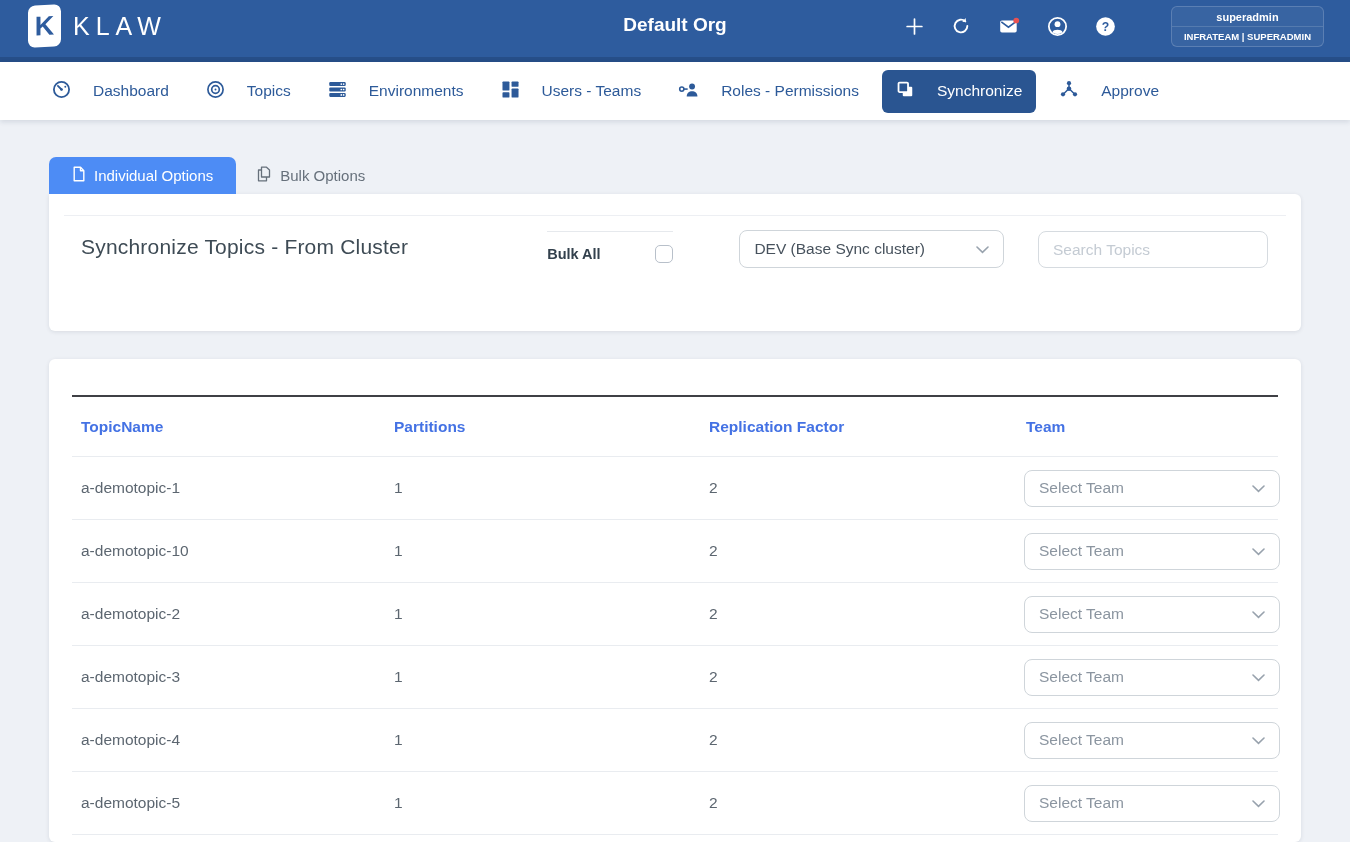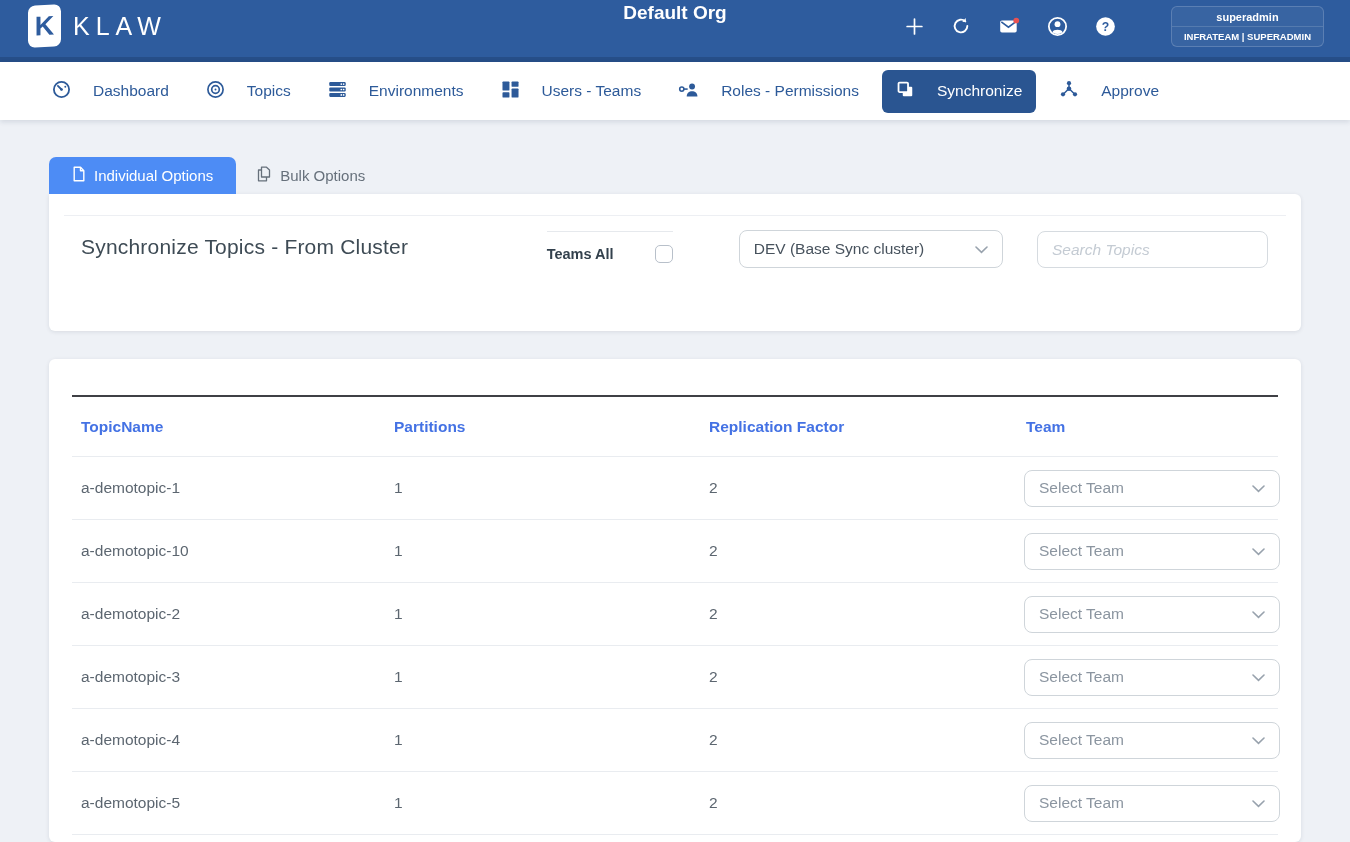--- a/index.html
+++ b/index.html
@@ -18,21 +18,21 @@
   }
   .brand { display:flex; align-items:center; gap:12px; }
   .logo-shape {
     width:33px; height:42px; background:#fff; border-radius:7px;
     transform:skewY(-3deg);
     display:flex; align-items:center; justify-content:center;
     font-weight:bold; font-size:27px; color:#2e5c9e;
   }
   .brand-text { font-size:25px; font-weight:500; letter-spacing:6px; }
   .org-title {
-    position:absolute; left:0; right:0; top:2px; text-align:center;
+    position:absolute; left:0; right:0; top:14px; text-align:center;
     font-size:19px; font-weight:600; pointer-events:none;
   }
   .top-actions { margin-left:auto; display:flex; align-items:center; gap:27px; }
   .top-icon { display:inline-flex; cursor:pointer; position:relative; }
   .user-box {
     margin-left:28px; min-width:126px; text-align:center;
     border:1px solid rgba(255,255,255,0.18); background:rgba(255,255,255,0.05);
     border-radius:6px; font-weight:bold;
   }
   .user-box .u1 { font-size:11px; padding:4px 12px 3px; }
@@ -87,21 +87,20 @@
     height:38px; border:1px solid #cfd5da; border-radius:8px; background:#fff;
     display:flex; align-items:center; justify-content:space-between;
     padding:0 14px; font-size:15.5px; color:#47525d; cursor:pointer;
   }
   .cluster-select { margin-left:66px; width:266px; margin-top:1px; }
   .search-input {
     margin-left:34px; margin-top:2px; width:231px; height:37px;
     border:1px solid #d6dbe0; border-radius:8px; padding:0 14px;
     font-size:15.5px; color:#47525d; outline:none;
     font-family:"Liberation Sans", sans-serif;
-    font-style:italic;
   }
   .search-input::placeholder { color:#c4cbd3; }
 
   .table-card { margin-top:28px; height:483px; overflow:hidden; border-radius:6px; }
   .table-wrap { margin:36px 23px 0; }
   .top-rule { border-top:2px solid #3f4045; }
   .thead, .trow {
     display:grid; grid-template-columns:289px 282px 284px 278px 73px;
     align-items:center;
     gap:33px;
@@ -276,21 +275,21 @@
       <span>Bulk Options</span>
     </div>
   </div>
 
   <section class="card filters-card">
     <div class="card-rule"></div>
     <div class="panel-row">
       <h2 class="panel-title">Synchronize Topics - From Cluster</h2>
 
       <div class="showall">
-        <span class="showall-label">Teams All</span>
+        <span class="showall-label">Bulk All</span>
         <span class="checkbox"></span>
       </div>
 
       <div class="select-box cluster-select">
         <span>DEV (Base Sync cluster)</span>
         <span>
           <svg width="13" height="8" viewBox="0 0 13 8">
               <path d="M1 1 L6.5 6.3 L12 1" fill="none" stroke="#98a2ad" stroke-width="1.6" stroke-linecap="round"></path>
             </svg>
         </span>

